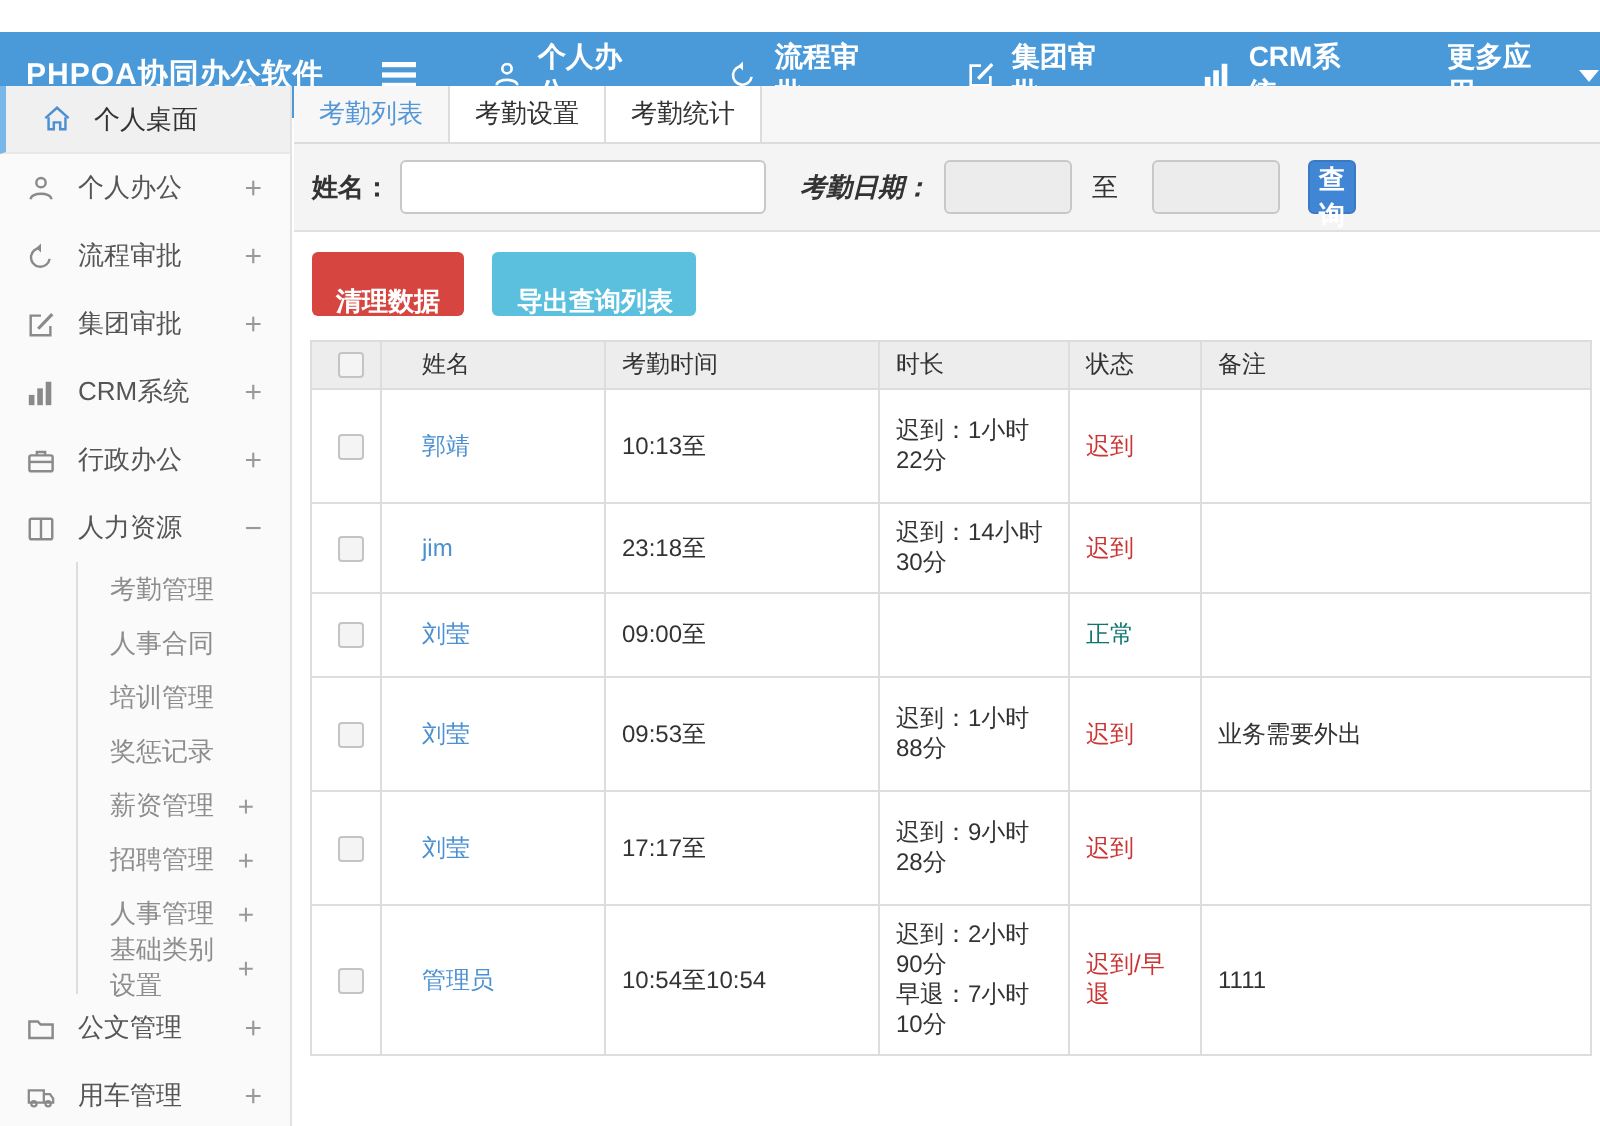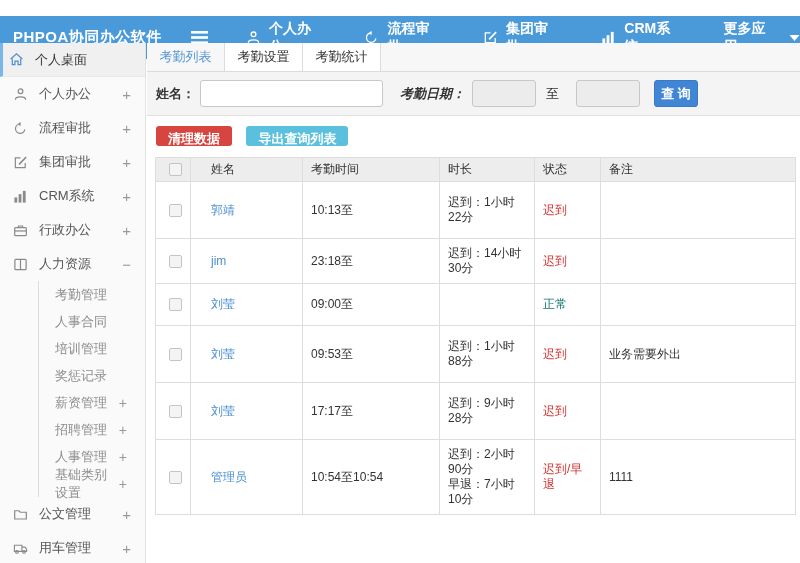--- a/index.html
+++ b/index.html
@@ -14,44 +14,44 @@
   .nav-item { display:flex; align-items:center; gap:8px; font-size:14px; font-weight:bold; cursor:pointer; }
   .nav-item svg, .burger svg { display:block; }
   .caret { margin-left:2px; }
 
   
   .sidebar { position:absolute; left:0; top:43px; width:146px; bottom:0; background:#fafafa; border-right:1px solid #e2e2e2; overflow:hidden; }
   .side-item { height:34px; display:flex; align-items:center; padding:0 14px 0 13px; font-size:13px; color:#555; cursor:pointer; }
   .side-item .icon { width:17px; margin-right:9px; color:#8a8a8a; display:flex; }
   .side-item .lbl { flex:1; }
   .side-item .tgl { color:#999; font-size:15px; font-weight:normal; }
-  .side-item.active { background:#f0f0f0; border-left:3px solid #79b7e9; border-bottom:1px solid #e8e8e8; padding-left:6px; color:#333; }
+  .side-item.active { background:#f0f0f0; border-left:3px solid #79b7e9; border-bottom:1px solid #e8e8e8; padding-left:18px; color:#333; }
   .side-item.active .icon { color:#4a90d2; }
   .submenu { margin-left:38px; border-left:1px solid #ddd; }
   .sub-item { height:27px; display:flex; align-items:center; padding:0 18px 0 16px; font-size:13px; color:#8d8d8d; cursor:pointer; }
   .sub-item .lbl { flex:1; }
   .sub-item .tgl { color:#999; font-size:14px; }
 
   
   .content { position:absolute; left:147px; top:43px; right:0; bottom:0; background:#fff; }
   .tabbar { height:29px; background:#f7f7f7; border-bottom:1px solid #dcdcdc; display:flex; }
   .tab { width:78px; line-height:28px; text-align:center; font-size:13px; font-weight:normal; color:#333; background:#fff; border-right:1px solid #dcdcdc; cursor:pointer; }
   .tab.active { background:#f7f7f7; color:#5596d6; }
 
   .filterbar { height:44px; background:#f4f4f4; border-bottom:1px solid #e0e0e0; display:flex; align-items:center; padding-left:9px; font-size:13px; color:#333; }
   .filterbar label { font-weight:bold; }
   .inp { height:27px; border:1px solid #c8c8c8; border-radius:3px; background:#fff; font-size:13px; padding:0 6px; }
   .inp-name { width:183px; margin-left:5px; }
   .inp-date { width:64px; background:#ececec; margin-left:7px; }
   .lbl-date { margin-left:17px;font-style:italic; }
   .to-sep { margin:0 10px; color:#333; }
-  .btn-search { margin-left:14px; width:44px; height:27px; background:#4186d5; border:1px solid #3a79c3; border-radius:3px; color:#fff; font-size:13px; font-weight:bold; cursor:pointer; }
+  .btn-search { margin-left:14px; width:24px; height:27px; background:#4186d5; border:1px solid #3a79c3; border-radius:3px; color:#fff; font-size:13px; font-weight:bold; cursor:pointer; }
 
   .actionbar { padding:10px 0 10px 9px; background:#fff; }
-  .btn { display:inline-block; border:none; border-radius:3px; color:#fff; font-size:13px; font-weight:bold; height:20px; padding:4px 12px; cursor:pointer; }
+  .btn { display:inline-block; border:none; border-radius:3px; color:#fff; font-size:13px; font-weight:bold; height:20px; padding:16px 12px; cursor:pointer; }
   .btn-clean { background:#d6453f; margin-right:10px; }
   .btn-export { background:#5bc0de; }
 
   table { border-collapse:collapse; margin-left:8px; width:640px; table-layout:fixed; font-size:12px; color:#333; }
   th, td { border:1px solid #ddd; text-align:left; vertical-align:middle; padding:13px 8px; line-height:15px; font-weight:normal; }
   thead th { background:#ededed; padding:4px 8px; color:#333; }
   tr.tall td { padding-top:7px; padding-bottom:7px; }
   .col-chk { width:35px; }
   .col-name { width:112px; }
   .col-time { width:137px; }

